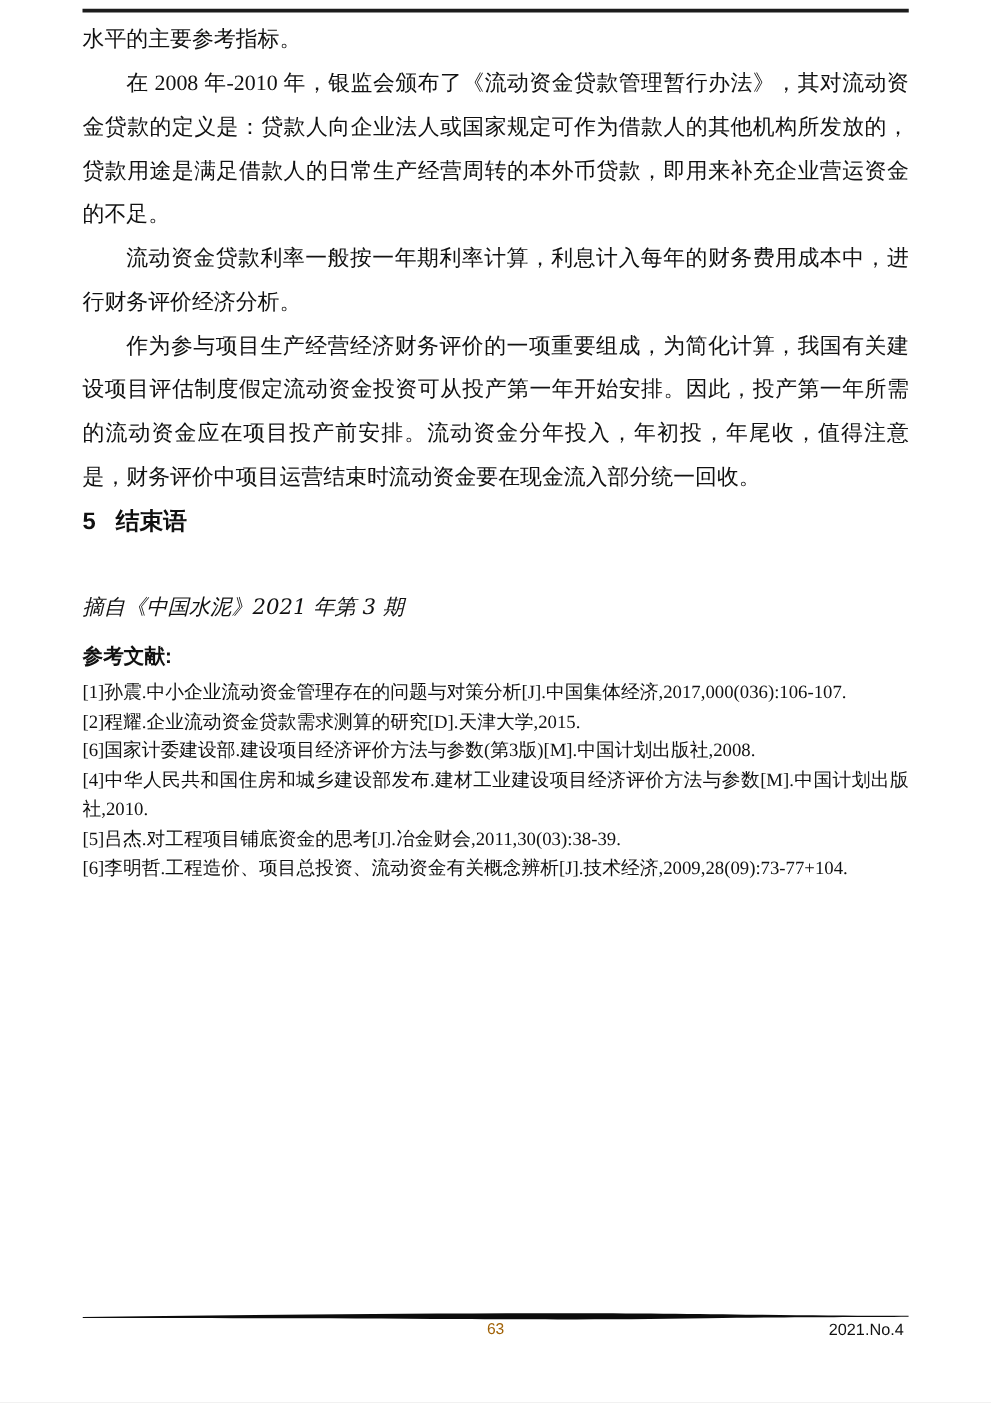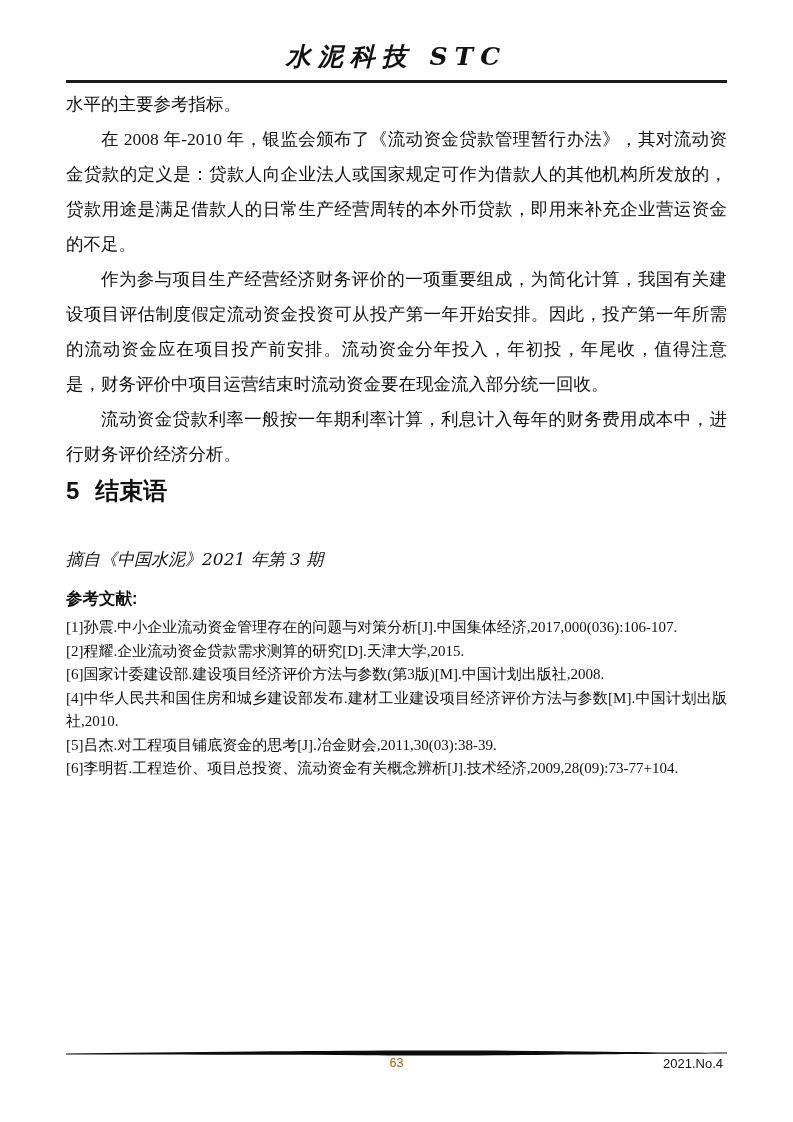--- a/index.html
+++ b/index.html
@@ -32,21 +32,21 @@
     font-size:17.5px;
     line-height:35px;
     text-align:justify;
     text-justify:inter-ideograph;
   }
   .body-text p{margin:0;}
   .para{text-indent:2em;}
   .section-heading{
     font-family:"Liberation Sans",sans-serif;
     font-weight:bold;
-    font-size:24px;
+    font-size:19px;
     line-height:38px;
     margin:0;
   }
   .section-heading .sec-num{margin-right:16px;}
   .source-note{
     margin-top:37px;
     font-style:italic;
     font-size:17px;
     line-height:24px;
     font-family:"DejaVu Serif","Liberation Serif",serif;
@@ -85,29 +85,28 @@
     font-size:13px;
     color:#111;
   }
 </style>
 </head>
 <body>
 
 <div class="page">
   <div class="content">
 
-    <div class="journal-title">水泥科技 STC</div>
 
     <div class="header-rule"></div>
 
     <div class="body-text">
       <p>水平的主要参考指标。</p>
       <p class="para">在 2008 年-2010 年，银监会颁布了《流动资金贷款管理暂行办法》，其对流动资金贷款的定义是：贷款人向企业法人或国家规定可作为借款人的其他机构所发放的，贷款用途是满足借款人的日常生产经营周转的本外币贷款，即用来补充企业营运资金的不足。</p>
+      <p class="para">流动资金贷款利率一般按一年期利率计算，利息计入每年的财务费用成本中，进行财务评价经济分析。</p>
       <p class="para">作为参与项目生产经营经济财务评价的一项重要组成，为简化计算，我国有关建设项目评估制度假定流动资金投资可从投产第一年开始安排。因此，投产第一年所需的流动资金应在项目投产前安排。流动资金分年投入，年初投，年尾收，值得注意是，财务评价中项目运营结束时流动资金要在现金流入部分统一回收。</p>
-      <p class="para">流动资金贷款利率一般按一年期利率计算，利息计入每年的财务费用成本中，进行财务评价经济分析。</p>
 
       <p class="section-heading">
         <span class="sec-num">5</span><span>结束语</span>
       </p>
 
     </div>
 
     <div class="source-note">摘自《中国水泥》2021 年第 3 期</div>
 
     <div class="ref-title">参考文献:</div>

